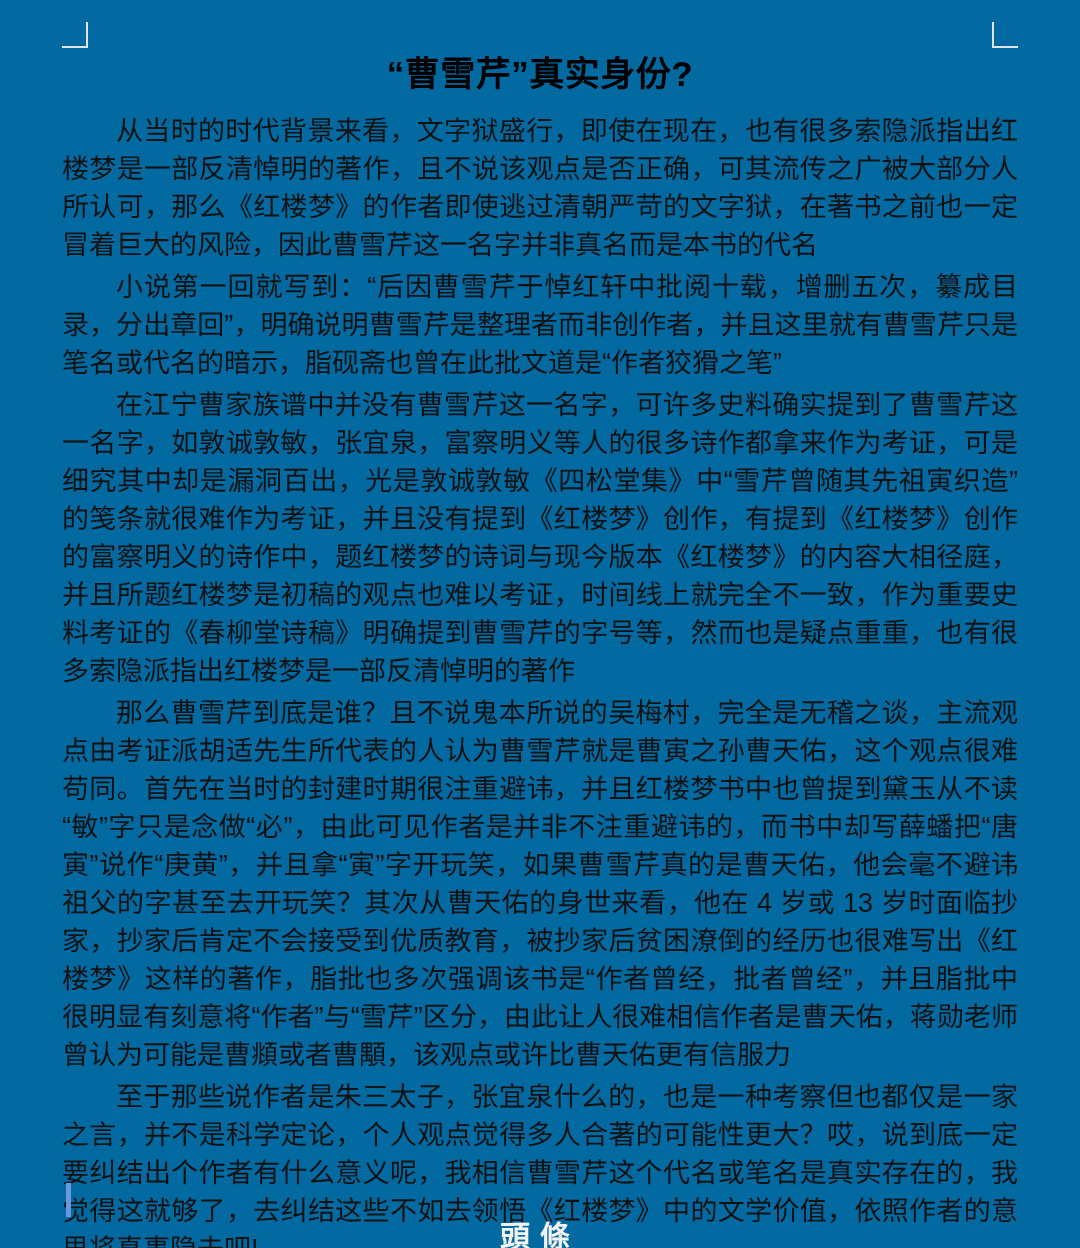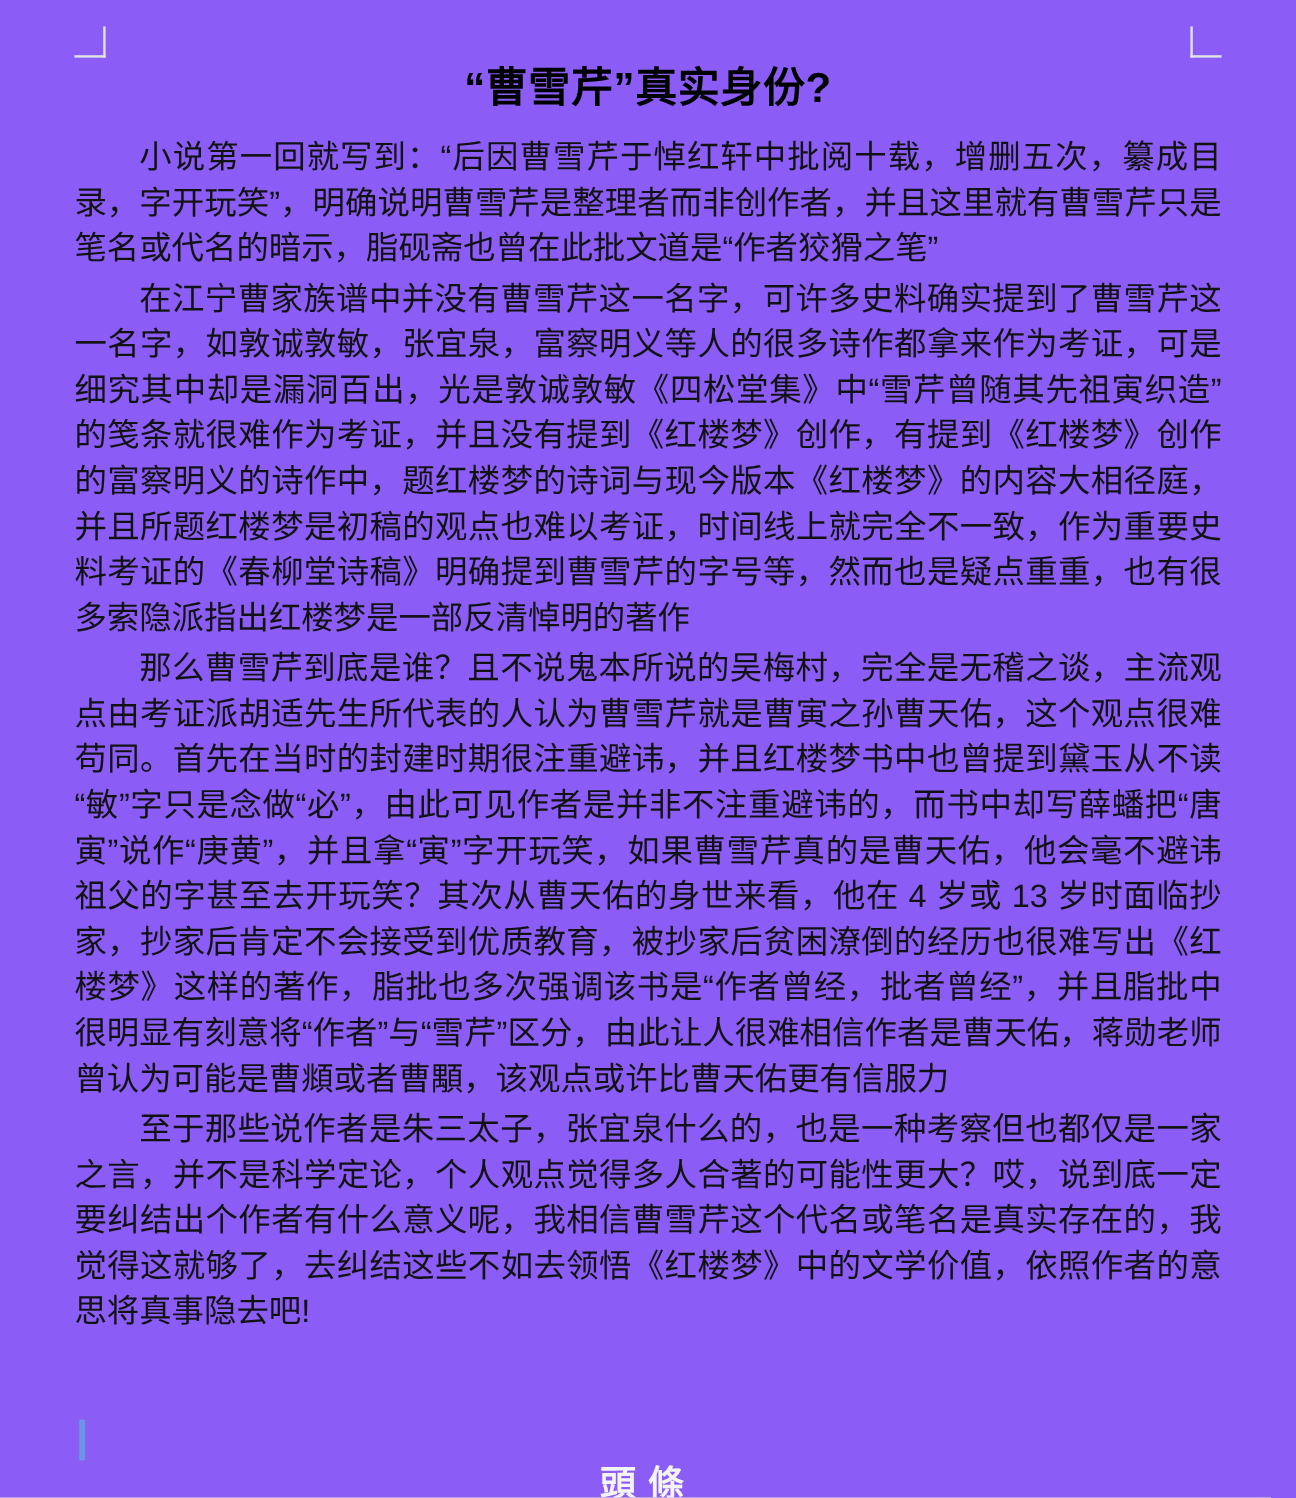--- a/index.html
+++ b/index.html
@@ -13,21 +13,21 @@
     background: #ffffff;
     font-family: "Liberation Sans", "DejaVu Sans", sans-serif;
     overflow: hidden;
     position: relative;
   }
 
   .page {
     position: relative;
     width: 1080px;
     height: 1248px;
-    background: #8b5cf6;
+    background: #0369a1;
     box-sizing: border-box;
   }
 
   
   .crop-mark {
     position: absolute;
     width: 26px;
     height: 26px;
     pointer-events: none;
   }
@@ -114,21 +114,22 @@
 <div class="page">
 
   <div class="crop-mark crop-tl"></div>
   <div class="crop-mark crop-tr"></div>
 
   <div class="doc">
 
     <h1 class="doc-title">“曹雪芹”真实身份?</h1>
 
     <div class="body-text">
-      <p class="para">小说第一回就写到：“后因曹雪芹于悼红轩中批阅十载，增删五次，纂成目录，字开玩笑”，明确说明曹雪芹是整理者而非创作者，并且这里就有曹雪芹只是笔名或代名的暗示，脂砚斋也曾在此批文道是“作者狡猾之笔”</p>
+      <p class="para">从当时的时代背景来看，文字狱盛行，即使在现在，也有很多索隐派指出红楼梦是一部反清悼明的著作，且不说该观点是否正确，可其流传之广被大部分人所认可，那么《红楼梦》的作者即使逃过清朝严苛的文字狱，在著书之前也一定冒着巨大的风险，因此曹雪芹这一名字并非真名而是本书的代名</p>
+      <p class="para">小说第一回就写到：“后因曹雪芹于悼红轩中批阅十载，增删五次，纂成目录，分出章回”，明确说明曹雪芹是整理者而非创作者，并且这里就有曹雪芹只是笔名或代名的暗示，脂砚斋也曾在此批文道是“作者狡猾之笔”</p>
       <p class="para">在江宁曹家族谱中并没有曹雪芹这一名字，可许多史料确实提到了曹雪芹这一名字，如敦诚敦敏，张宜泉，富察明义等人的很多诗作都拿来作为考证，可是细究其中却是漏洞百出，光是敦诚敦敏《四松堂集》中“雪芹曾随其先祖寅织造”的笺条就很难作为考证，并且没有提到《红楼梦》创作，有提到《红楼梦》创作的富察明义的诗作中，题红楼梦的诗词与现今版本《红楼梦》的内容大相径庭，并且所题红楼梦是初稿的观点也难以考证，时间线上就完全不一致，作为重要史料考证的《春柳堂诗稿》明确提到曹雪芹的字号等，然而也是疑点重重，也有很多索隐派指出红楼梦是一部反清悼明的著作</p>
       <p class="para">那么曹雪芹到底是谁？且不说鬼本所说的吴梅村，完全是无稽之谈，主流观点由考证派胡适先生所代表的人认为曹雪芹就是曹寅之孙曹天佑，这个观点很难苟同。首先在当时的封建时期很注重避讳，并且红楼梦书中也曾提到黛玉从不读“敏”字只是念做“必”，由此可见作者是并非不注重避讳的，而书中却写薛蟠把“唐寅”说作“庚黄”，并且拿“寅”字开玩笑，如果曹雪芹真的是曹天佑，他会毫不避讳祖父的字甚至去开玩笑？其次从曹天佑的身世来看，他在 4 岁或 13 岁时面临抄家，抄家后肯定不会接受到优质教育，被抄家后贫困潦倒的经历也很难写出《红楼梦》这样的著作，脂批也多次强调该书是“作者曾经，批者曾经”，并且脂批中很明显有刻意将“作者”与“雪芹”区分，由此让人很难相信作者是曹天佑，蒋勋老师曾认为可能是曹頫或者曹顒，该观点或许比曹天佑更有信服力</p>
       <p class="para">至于那些说作者是朱三太子，张宜泉什么的，也是一种考察但也都仅是一家之言，并不是科学定论，个人观点觉得多人合著的可能性更大？哎，说到底一定要纠结出个作者有什么意义呢，我相信曹雪芹这个代名或笔名是真实存在的，我觉得这就够了，去纠结这些不如去领悟《红楼梦》中的文学价值，依照作者的意思将真事隐去吧!</p>
     </div>
 
   </div>
 
   <div class="caret"></div>
 
   <div class="watermark">頭條</div>

